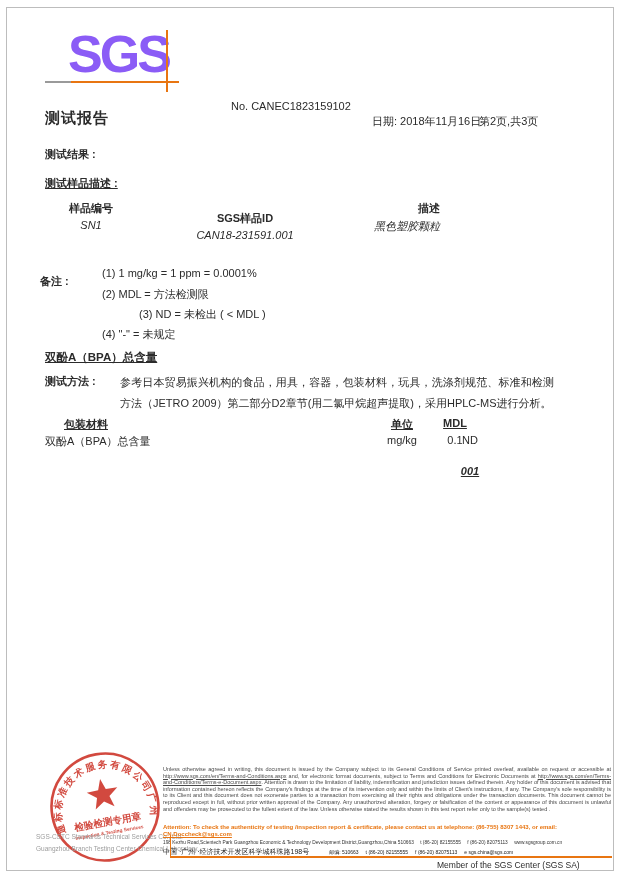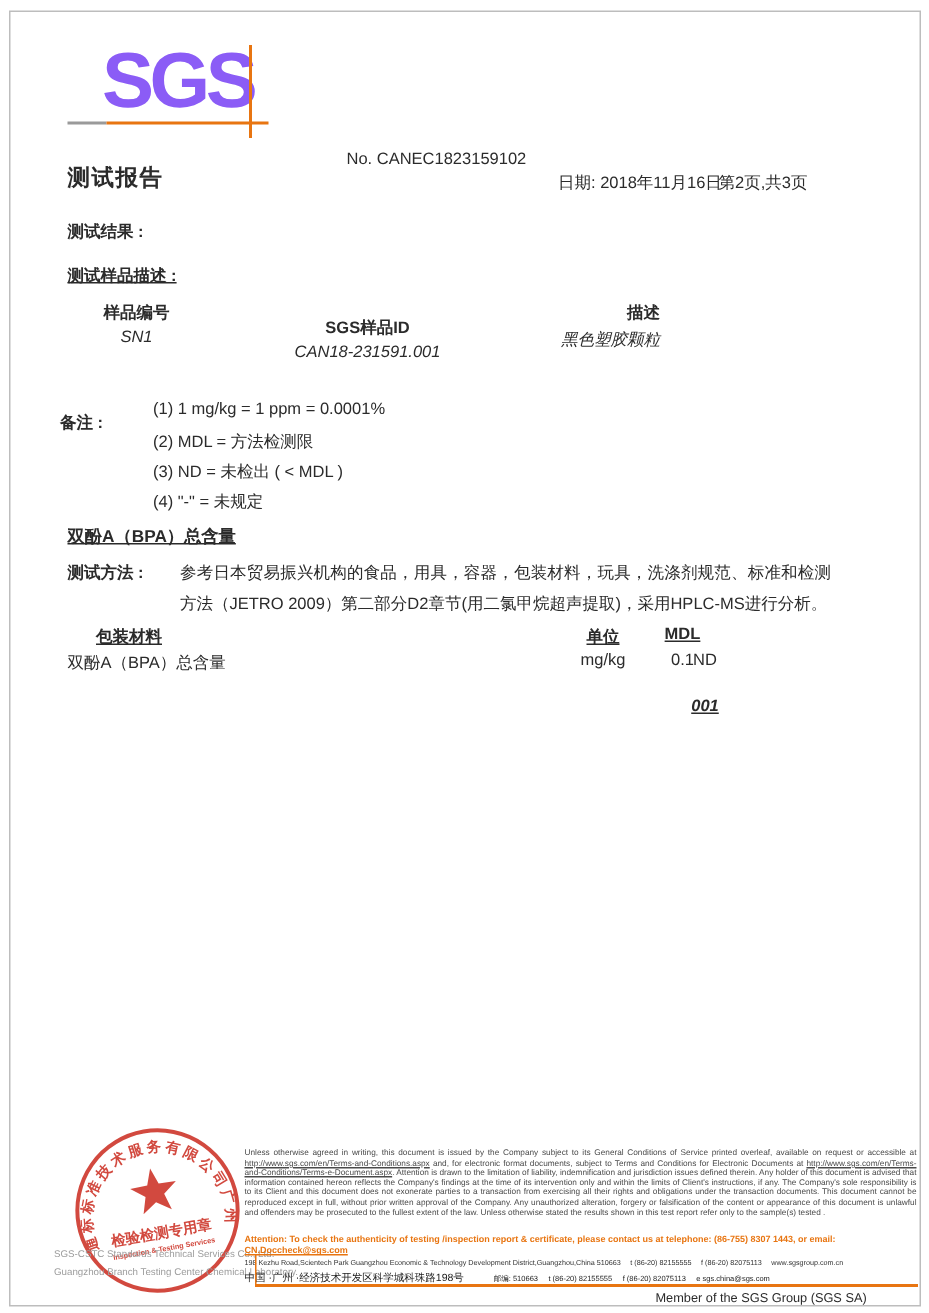--- a/index.html
+++ b/index.html
@@ -82,21 +82,21 @@
   <div class="abs lbl col-c s-col1 s-head">样品编号</div>
   <div class="abs lbl col-c s-col2 s-head">SGS样品ID</div>
   <div class="abs lbl s-col3 s-head">描述</div>
   <div class="abs txt col-c s-col1 s-row">SN1</div>
   <div class="abs txt col-c s-col2 s-row">CAN18-231591.001</div>
   <div class="abs txt s-col3 s-row">黑色塑胶颗粒</div>
 
   <div class="abs lbl notes-heading">备注 :</div>
   <div class="abs txt note-item" style="top:267px;">(1) 1 mg/kg = 1 ppm = 0.0001%</div>
   <div class="abs txt note-item" style="top:287px;">(2) MDL = 方法检测限</div>
-  <div class="abs txt note-item" style="top:307px;">(3) ND = 未检出 ( &lt; MDL )</div>
+  <div class="abs txt note-item" style="top:307px;margin-left:37px;">(3) ND = 未检出 ( &lt; MDL )</div>
   <div class="abs txt note-item" style="top:327px;">(4) "-" = 未规定</div>
 
   <div class="abs bpa-heading">双酚A（BPA）总含量</div>
   <div class="abs lbl method-label">测试方法 :</div>
   <div class="abs method-text">参考日本贸易振兴机构的食品，用具，容器，包装材料，玩具，洗涤剂规范、标准和检测方法（JETRO 2009）第二部分D2章节(用二氯甲烷超声提取)，采用HPLC-MS进行分析。</div>
 
   <div class="abs txt t-head t-item-h">包装材料</div>
   <div class="abs txt t-head col-c t-unit">单位</div>
   <div class="abs txt t-head col-c t-mdl">MDL</div>
   <div class="abs txt t-head col-c t-001">001</div>
@@ -136,14 +136,14 @@
   <div class="abs addr2">
     <span class="cnt">中国 ·广州 ·经济技术开发区科学城科珠路198号</span>
     <span class="sm">邮编: 510663</span>
     <span class="sm">t (86-20) 82155555</span>
     <span class="sm">f (86-20) 82075113</span>
     <span class="sm">e sgs.china@sgs.com</span>
   </div>
 
   <div class="abs v-divider"></div>
   <div class="abs footer-rule"></div>
-  <div class="abs member-line">Member of the SGS Group (SGS SA)</div>
+  <div class="abs member-line">Member of the SGS Center (SGS SA)</div>
 </div>
 
 </body></html>

